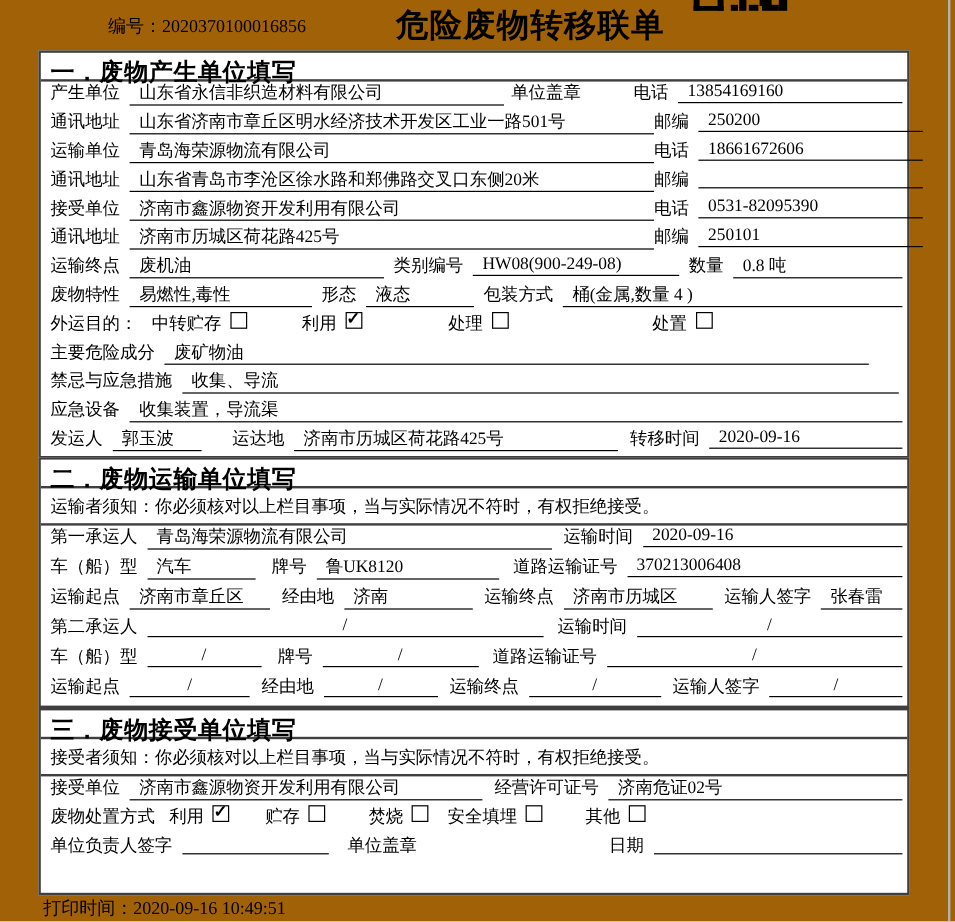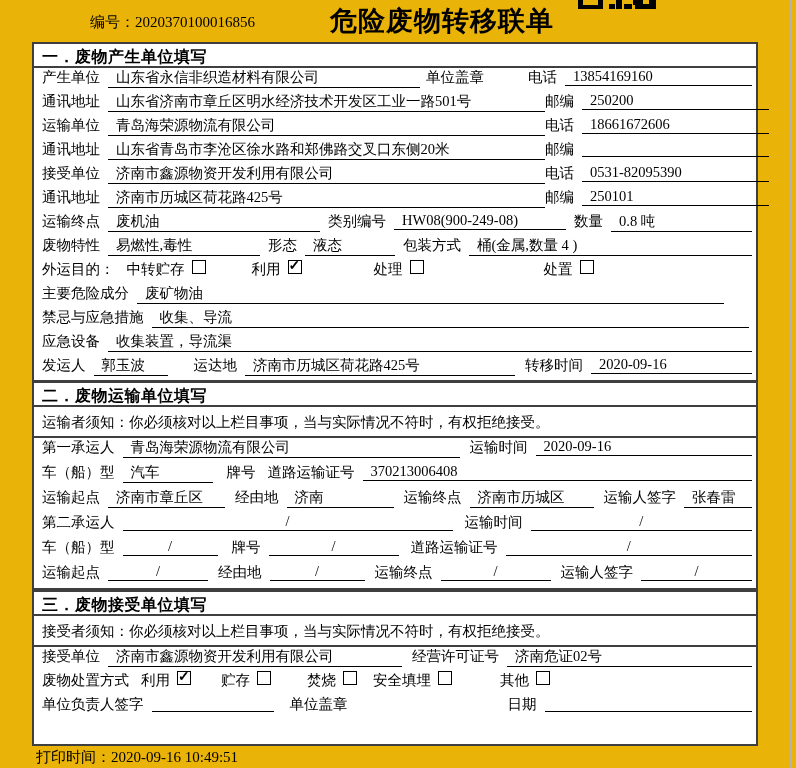--- a/index.html
+++ b/index.html
@@ -1,35 +1,35 @@
 <!DOCTYPE html>
 <html><head>
 <meta charset="utf-8">
 <style>
   html,body{margin:0;padding:0;background:#fff;}
-  .page{position:relative;width:796px;height:768px;background:#eab308;overflow:hidden;
+  .page{position:relative;width:796px;height:768px;background:#a16207;overflow:hidden;
         font-family:"Liberation Serif","DejaVu Serif",serif;color:#000;font-size:14.5px;}
   .serial{position:absolute;left:90px;top:13px;font-size:15px;white-space:nowrap;}
   .doc-title{position:absolute;left:330px;top:3px;font-size:27px;font-weight:bold;letter-spacing:1px;white-space:nowrap;}
   .qr{position:absolute;left:578px;top:0;width:78px;height:9px;}
   .qr div{position:absolute;background:#000;}
   .qr .q0{left:0;top:0;width:25px;height:9px;background:transparent;border-left:5px solid #000;border-right:5px solid #000;border-bottom:4px solid #000;box-sizing:border-box;}
   .qr .q1{left:31px;top:4px;width:6px;height:5px;}
   .qr .q2{left:38px;top:0;width:6px;height:9px;}
   .qr .q3{left:46px;top:4px;width:8px;height:5px;}
   .qr .q4{left:55px;top:0;width:10px;height:5px;}
   .qr .q5{left:57px;top:4px;width:14px;height:5px;}
   .qr .q6{left:71px;top:0;width:7px;height:9px;}
   .page-edge{position:absolute;left:790px;top:0;width:2px;height:768px;background:#b2b2b2;}
 
   .box{position:absolute;left:32px;width:726px;border:2px solid #3f3f3f;box-sizing:border-box;background:#fff;}
   .box1{top:42px;height:340px;}
   .box2{top:381px;height:209px;}
   .box3{top:590px;height:156px;}
-  .sec-h{font-weight:bold;font-size:16px;height:24px;box-sizing:border-box;padding:3px 8px 0;
+  .sec-h{font-weight:bold;font-size:20px;height:24px;box-sizing:border-box;padding:3px 8px 0;
          border-bottom:2px solid #3f3f3f;letter-spacing:0.5px;}
   .notice{height:31px;box-sizing:border-box;padding:6px 8px 0;border-bottom:2px solid #3f3f3f;}
   .row{display:flex;align-items:flex-start;height:24px;box-sizing:border-box;padding:0 4px 3px 8px;white-space:nowrap;}
   .box2 .row,.box3 .row{height:25px;}
   .box3 .row{height:24px;}
   .lbl{flex:0 0 auto;white-space:nowrap;}
   .v{flex:0 0 auto;border-bottom:1px solid #000;padding:0 4px 0 8px;margin-left:8px;white-space:nowrap;overflow:hidden;min-height:16px;}
   .fill{flex:1 1 auto;}
   .ctr{text-align:center;padding:0;}
   .sp{flex:1 1 auto;}
@@ -169,20 +169,21 @@
       <span class="lbl">第一承运人</span>
       <span class="v" style="width:325px">青岛海荣源物流有限公司</span>
       <span class="lbl" style="margin-left:10px">运输时间</span>
       <span class="v fill">2020-09-16</span>
     </div>
 
     <div class="row">
       <span class="lbl">车（船）型</span>
       <span class="v" style="width:78px">汽车</span>
       <span class="lbl" style="margin-left:14px">牌号</span>
+      <span class="v" style="width:140px">鲁UK8120</span>
       <span class="lbl" style="margin-left:12px">道路运输证号</span>
       <span class="v fill">370213006408</span>
     </div>
 
     <div class="row">
       <span class="lbl">运输起点</span>
       <span class="v" style="width:105px">济南市章丘区</span>
       <span class="lbl" style="margin-left:10px">经由地</span>
       <span class="v" style="width:95px">济南</span>
       <span class="lbl" style="margin-left:10px">运输终点</span>
@@ -234,21 +235,21 @@
     <div class="row">
       <span class="lbl">废物处置方式</span>
       <span class="lbl" style="margin-left:12px">利用</span>
       <span class="cb checked"></span>
       <span class="lbl" style="margin-left:30px">贮存</span>
       <span class="cb"></span>
       <span class="lbl" style="margin-left:36px">焚烧</span>
       <span class="cb"></span>
       <span class="lbl" style="margin-left:16px">安全填埋</span>
       <span class="cb"></span>
-      <span class="lbl" style="margin-left:48px">其他</span>
+      <span class="lbl" style="margin-left:36px">其他</span>
       <span class="cb"></span>
     </div>
 
     <div class="row">
       <span class="lbl">单位负责人签字</span>
       <span class="v" style="width:110px"></span>
       <span class="lbl" style="margin-left:16px">单位盖章</span>
       <span class="lbl" style="margin-left:160px">日期</span>
       <span class="v fill"></span>
     </div>

